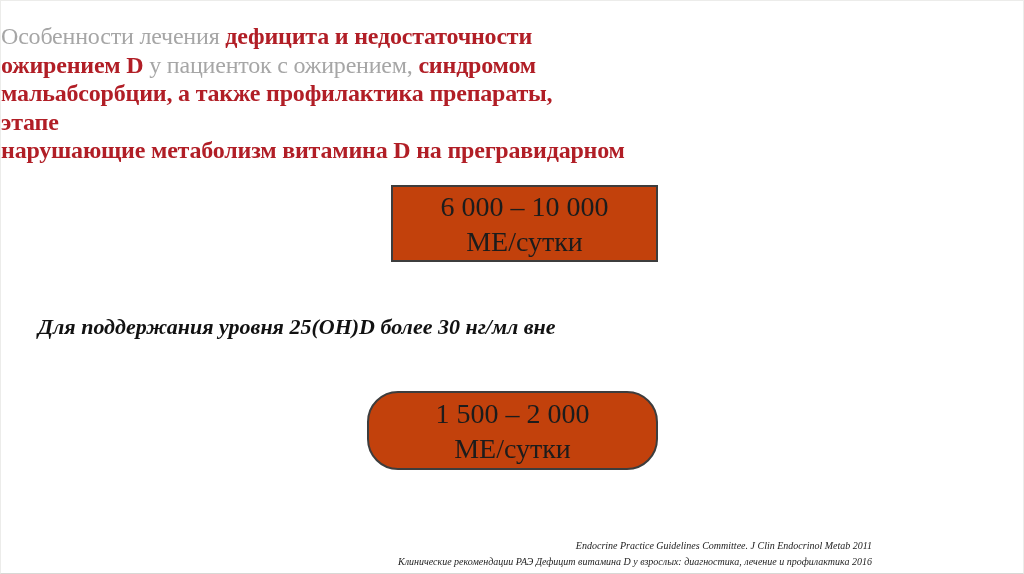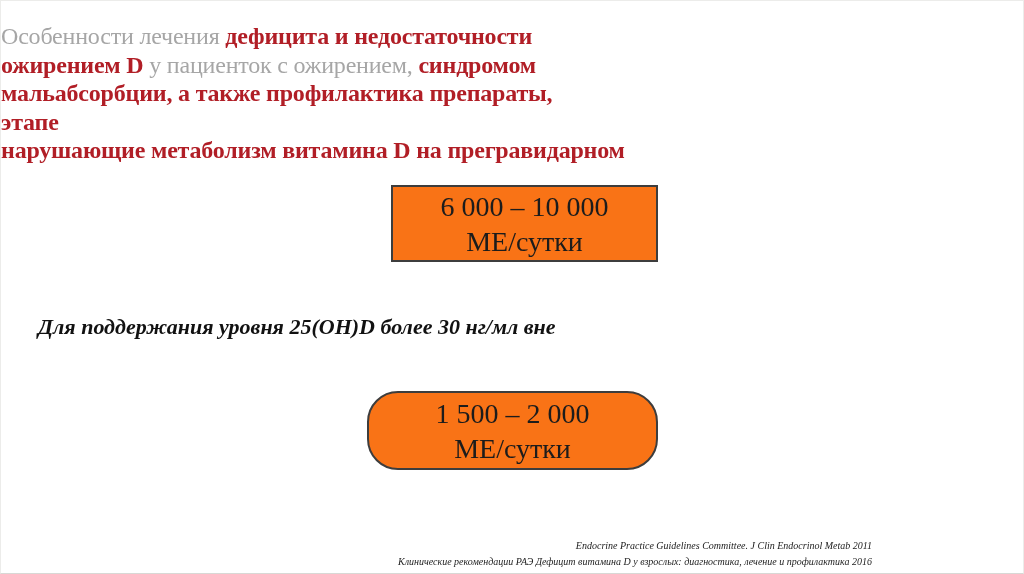--- a/index.html
+++ b/index.html
@@ -36,21 +36,21 @@
     font-weight: 700;
   }
   .muted {
     color: var(--muted, #A6A6A6);
     font-weight: 400;
   }
   
   .dose-box {
     position: absolute;
     border: 2px solid var(--box_border, #3D3D3D);
-    background: #f97316;
+    background: #c2410c;
     display: flex;
     flex-direction: column;
     justify-content: center;
     text-align: center;
     font-size: 28px;
     line-height: 35px;
     color: var(--text, #1C1C1C);
     white-space: nowrap;
   }
   .dose-box-1 { left: 390px; top: 184px; width: 263px; height: 73px; }

